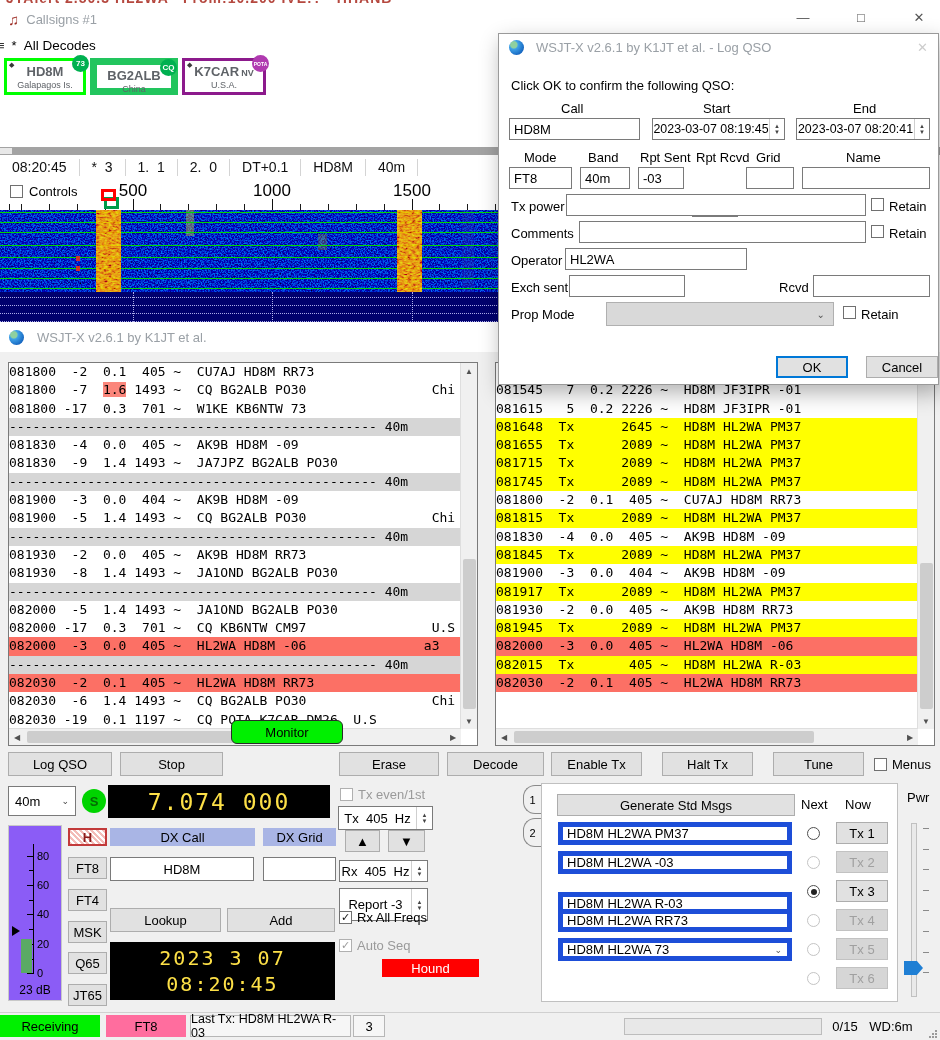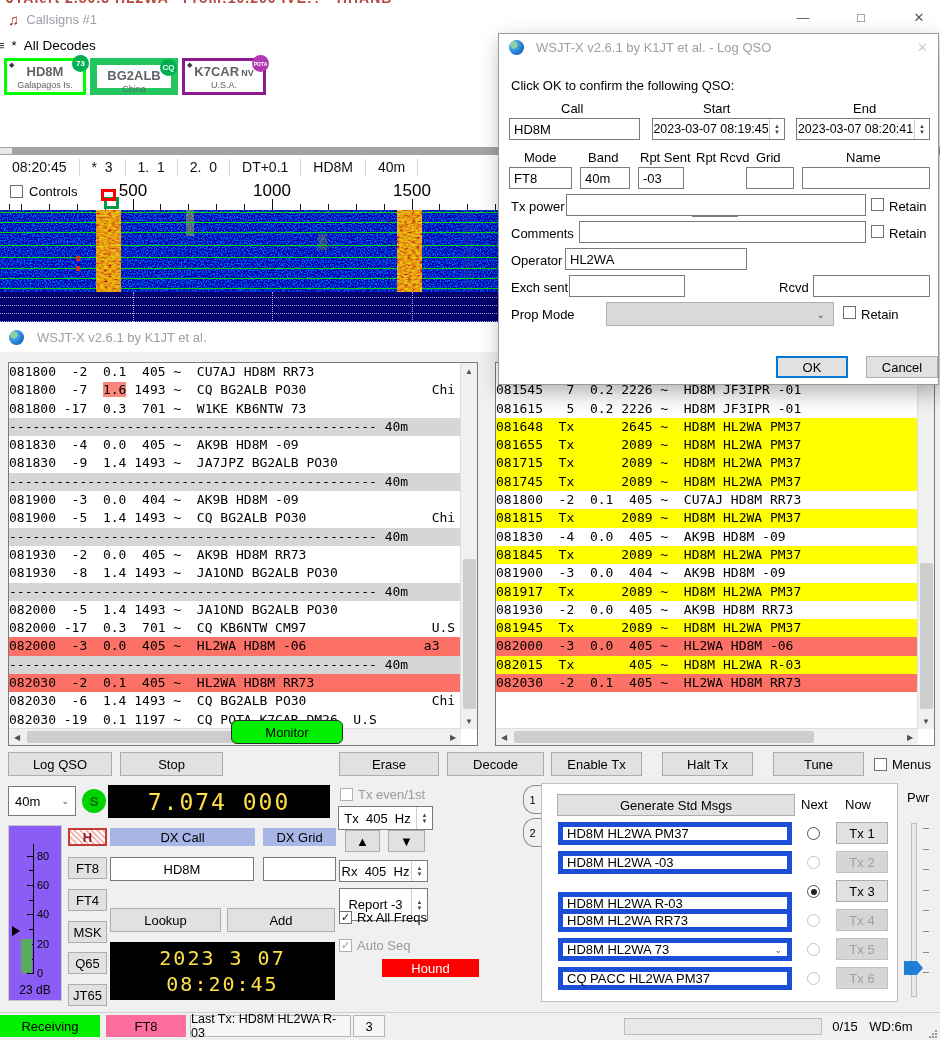--- a/index.html
+++ b/index.html
@@ -451,21 +451,20 @@
   <div class="colhead" style="left:907px;top:790px;">Pwr</div>
 
   <div class="msgfield" style="top:822px;">HD8M HL2WA PM37</div>
   <div class="msgfield" style="top:851px;">HD8M HL2WA -03</div>
   <div class="msgfield" style="top:880px;margin-top:12px;">HD8M HL2WA R-03</div>
   <div class="msgfield" style="top:909px;">HD8M HL2WA RR73</div>
   <div class="msgfield" style="top:938px;">
     <span>HD8M HL2WA 73</span>
     <span class="chev">⌄</span>
   </div>
-  <div class="msgfield" style="top:967px;">CQ PACC HL2WA PM37</div>
 
   <div class="radio" style="top:827px;"></div>
   <div class="radio dis" style="top:856px;"></div>
   <div class="radio sel" style="top:885px;"></div>
   <div class="radio dis" style="top:914px;"></div>
   <div class="radio dis" style="top:943px;"></div>
   <div class="radio dis" style="top:972px;"></div>
 
   <div class="wbtn txbtn" style="top:822px;">Tx 1</div>
   <div class="wbtn txbtn dis" style="top:851px;">Tx 2</div>

